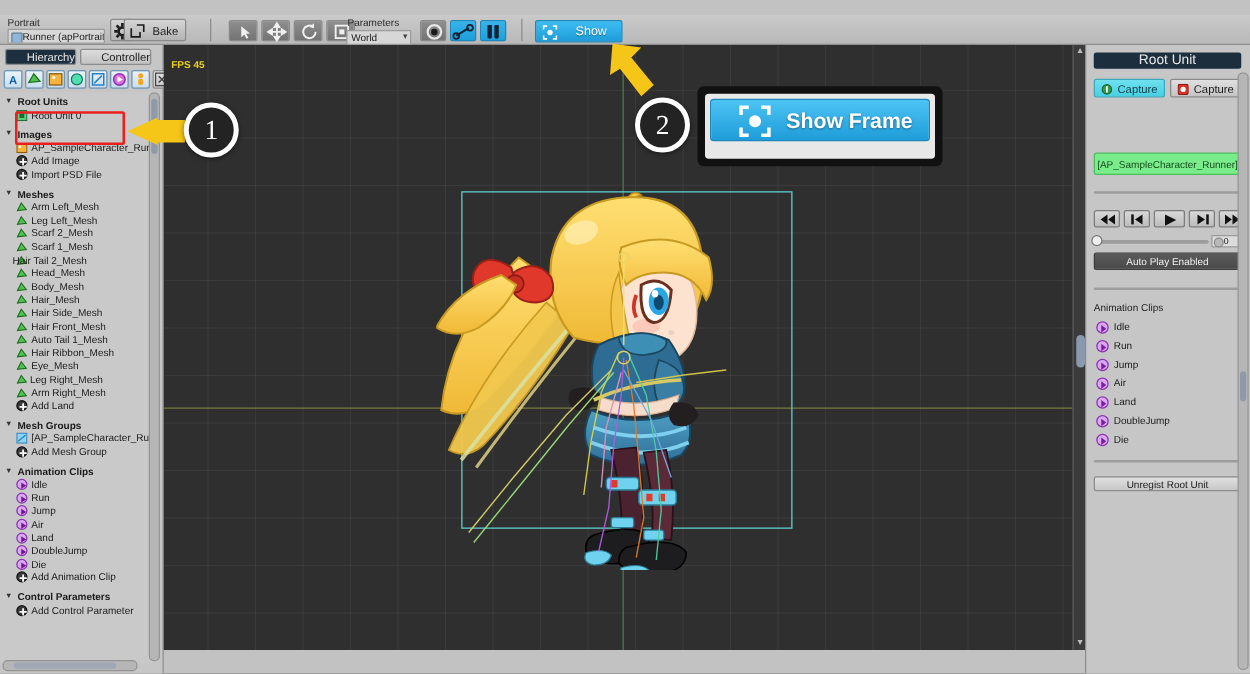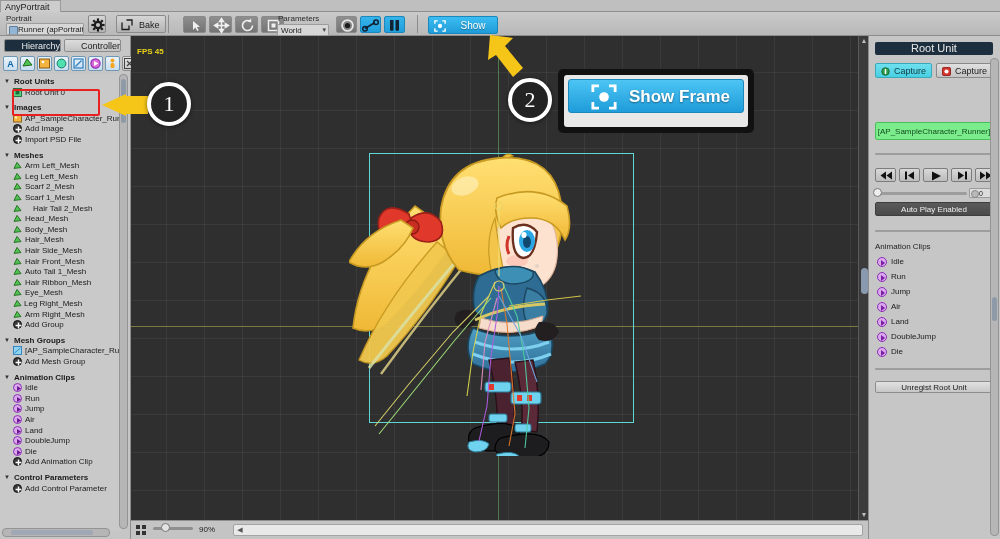--- a/index.html
+++ b/index.html
@@ -184,23 +184,20 @@
 
   
   .charwrap { position:absolute; }
   .rig line, .rig polyline { fill:none; }
 </style>
 </head>
 <body>
 
 <div id="app">
 
-  <div class="tabbar">
-    <div class="tab">AnyPortrait</div>
-  </div>
 
   <div class="toolbar">
     <div class="field-group" style="left:6px;top:2px;">
       <div class="field-label">Portrait</div>
       <div class="obj-field">Runner (apPortrait)</div>
     </div>
     <div class="dot-btn" style="left:90px;top:13px;"></div>
 
     <div class="tbtn" style="left:88px;top:3px;width:18px;height:18px;">
       <svg width="18" height="18" viewBox="0 0 18 18">
@@ -211,21 +208,21 @@
           <line x1="2.4" y1="9" x2="5" y2="9"></line>
             <line x1="13" y1="9" x2="15.6" y2="9"></line>
           <line x1="4.3" y1="4.3" x2="6.1" y2="6.1"></line>
             <line x1="11.9" y1="11.9" x2="13.7" y2="13.7"></line>
           <line x1="13.7" y1="4.3" x2="11.9" y2="6.1"></line>
             <line x1="6.1" y1="11.9" x2="4.3" y2="13.7"></line>
         </g>
       </svg>
     </div>
 
-    <div class="tbtn" style="left:116px;top:3px;width:50px;height:18px;">
+    <div class="tbtn" style="left:99px;top:3px;width:50px;height:18px;">
       <svg width="12" height="12" viewBox="0 0 12 12" style="position:absolute;left:4px;top:3px;">
         <path d="M1 3.5v7h7v-4" fill="none" stroke="#1b1b1b" stroke-width="1.3"></path>
         <path d="M5.5 1h5.5v5.5" fill="none" stroke="#1b1b1b" stroke-width="1.3"></path>
       </svg>
       <span style="position:absolute;left:22px;top:4px;font-size:9px;">Bake</span>
     </div>
 
     <div class="sep" style="left:168px;top:3px;height:18px;"></div>
 
     <div class="tbtn dark" style="left:183px;top:4px;width:23px;height:17px;">
@@ -407,21 +404,21 @@
         <div class="tnode" style="top: 118px;">
           <span class="tgl" style="left: 13px;"><svg width="9" height="9" viewBox="0 0 9 9">
               <path d="M1 7.4 L4 1.4 L8 6.6 Z" fill="#4fc24f" stroke="#1d6b1d" stroke-width=".9"></path>
             </svg></span>
           <span style="position: absolute; left: 25px;">Scarf 1_Mesh</span>
         </div>
         <div class="tnode" style="top: 128.6px;">
           <span class="tgl" style="left: 13px;"><svg width="9" height="9" viewBox="0 0 9 9">
               <path d="M1 7.4 L4 1.4 L8 6.6 Z" fill="#4fc24f" stroke="#1d6b1d" stroke-width=".9"></path>
             </svg></span>
-          <span style="position: absolute; left: 33px;">Hair Tail 2_Mesh</span>
+          <span style="position: absolute; left: 10px;">Hair Tail 2_Mesh</span>
         </div>
         <div class="tnode" style="top: 139.2px;">
           <span class="tgl" style="left: 13px;"><svg width="9" height="9" viewBox="0 0 9 9">
               <path d="M1 7.4 L4 1.4 L8 6.6 Z" fill="#4fc24f" stroke="#1d6b1d" stroke-width=".9"></path>
             </svg></span>
           <span style="position: absolute; left: 25px;">Head_Mesh</span>
         </div>
         <div class="tnode" style="top: 149.8px;">
           <span class="tgl" style="left: 13px;"><svg width="9" height="9" viewBox="0 0 9 9">
               <path d="M1 7.4 L4 1.4 L8 6.6 Z" fill="#4fc24f" stroke="#1d6b1d" stroke-width=".9"></path>
@@ -473,21 +470,21 @@
         <div class="tnode" style="top: 234.6px;">
           <span class="tgl" style="left: 13px;"><svg width="9" height="9" viewBox="0 0 9 9">
               <path d="M1 7.4 L4 1.4 L8 6.6 Z" fill="#4fc24f" stroke="#1d6b1d" stroke-width=".9"></path>
             </svg></span>
           <span style="position: absolute; left: 25px;">Arm Right_Mesh</span>
         </div>
         <div class="tnode" style="top: 245.2px;">
           <span class="tgl" style="left: 13px; border-radius: 50%; background: rgb(58, 58, 58); border: 1px solid rgb(17, 17, 17);"><svg width="9" height="9" viewBox="0 0 9 9">
               <path d="M4.5 1.6v5.8M1.6 4.5h5.8" stroke="#fff" stroke-width="1.4"></path>
             </svg></span>
-          <span style="position: absolute; left: 25px;">Add Group</span>
+          <span style="position: absolute; left: 25px;">Add Land</span>
         </div>
         <div class="tnode" style="top: 260.8px;">
           <span class="tarrow">▼</span>
           <span style="position: absolute; left: 14px; font-weight: bold;">Mesh Groups</span>
         </div>
         <div class="tnode" style="top: 271.4px;">
           <span class="tgl" style="left: 13px;"><svg width="9" height="9" viewBox="0 0 9 9">
               <rect x=".5" y=".5" width="8" height="8" fill="#8fd4ef" stroke="#2a7fc2" stroke-width=".9"></rect>
               <path d="M1.5 7 L7.5 2" stroke="#2a7fc2" stroke-width=".9"></path>
             </svg></span>
@@ -675,34 +672,20 @@
       </g>
     </svg>
 
     <div class="canv-vscroll">
       <div class="canv-arrow" style="top:1px;">▲</div>
       <div class="thumb" style="top:232px;"></div>
       <div class="canv-arrow" style="bottom:1px;">▼</div>
     </div>
   </div>
 
-  <div class="statusbar">
-    <svg width="10" height="10" style="position:absolute;left:5px;top:4px;" viewBox="0 0 10 10">
-      <rect x="0" y="0" width="4" height="4" fill="#333"></rect>
-        <rect x="6" y="0" width="4" height="4" fill="#333"></rect>
-      <rect x="0" y="6" width="4" height="4" fill="#333"></rect>
-        <rect x="6" y="6" width="4" height="4" fill="#333"></rect>
-    </svg>
-    <div class="zoomslider"></div>
-    <div class="zoomknob"></div>
-    <div class="zoomtxt">90%</div>
-    <div class="hbar">
-      <div class="lf">◀</div>
-    </div>
-  </div>
 
   <div class="rightpanel">
     <div class="rp-title">Root Unit</div>
 
     <div class="rp-btn cyan" style="left:6px;top:27px;width:57px;">
       <svg width="9" height="9" viewBox="0 0 10 10" style="position:absolute;left:5px;top:3px;">
         <circle cx="5" cy="5" r="4.2" fill="#2e9e4e" stroke="#17652f" stroke-width="1"></circle>
         <rect x="4.2" y="2.2" width="1.6" height="5.6" fill="#fff"></rect>
       </svg>
       <span style="position:absolute;left:18px;top:0;">Capture</span>

